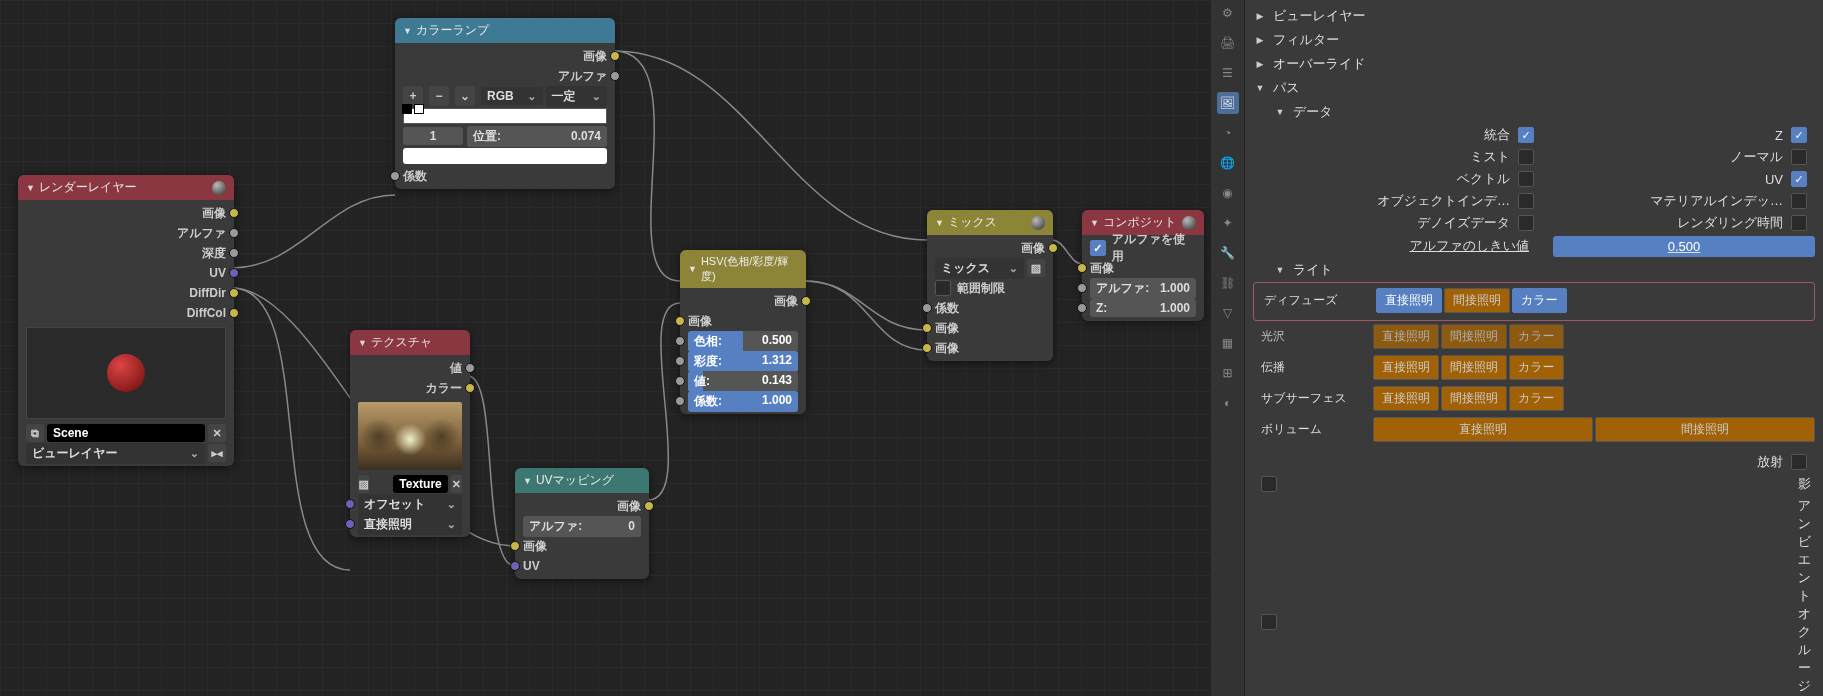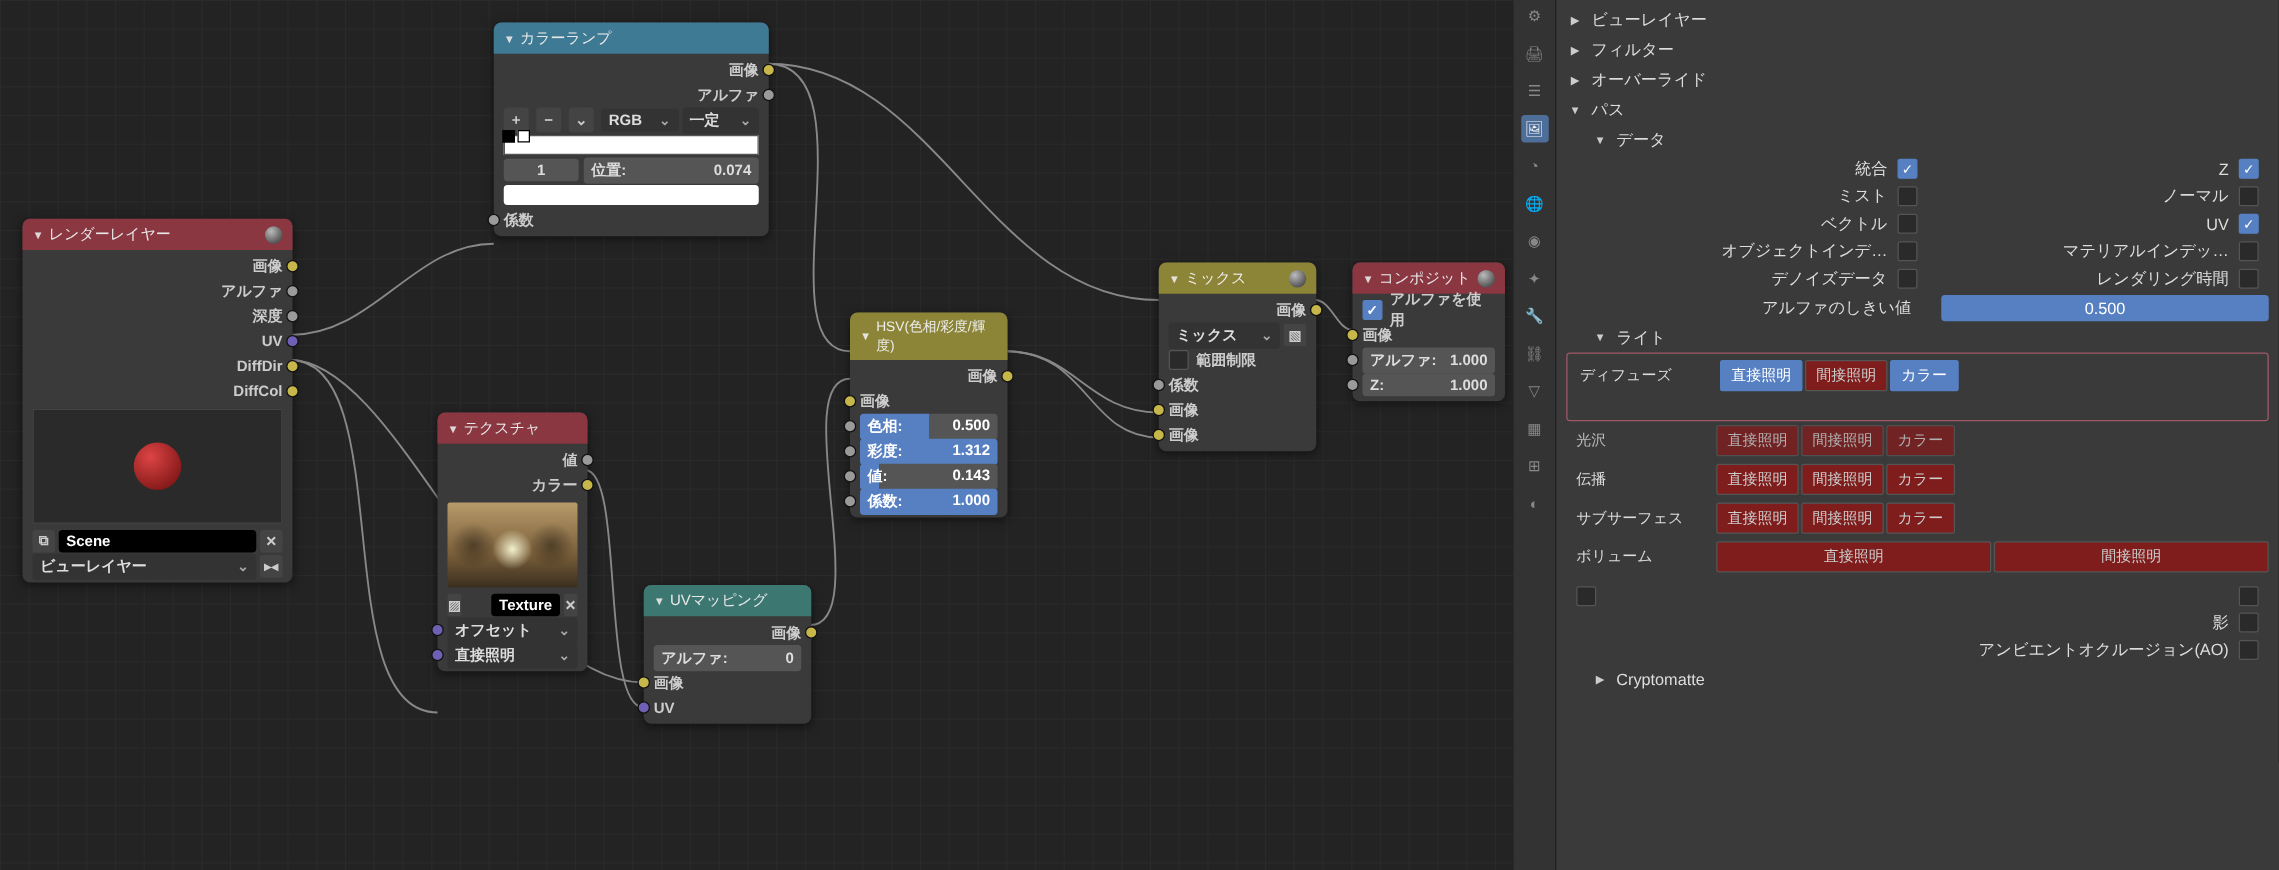--- a/index.html
+++ b/index.html
@@ -65,26 +65,26 @@
 .prow .tri { font-size: 9px; width: 14px; text-align: center; color: #ccc; }
 .indent { padding-left: 20px; }
 .check { width: 16px; height: 16px; border-radius: 2px; background: #2a2a2a; border: 1px solid #555; display: inline-flex; align-items: center; justify-content: center; }
 .check.on { background: #5680c2; border-color: #5680c2; color: #fff; }
 .check.on::after { content: '✓'; font-size: 11px; }
 .pgrid { display: grid; grid-template-columns: 1fr 24px 1fr 24px; align-items: center; gap: 4px; padding: 2px 0 2px 20px; font-size: 13px; }
 .pgrid .lab { text-align: right; padding-right: 4px; color: #ddd; }
 
 .pill-row { display: flex; gap: 2px; align-items: center; padding: 3px 0 3px 8px; }
 .pill-row .lab { width: 110px; color: #ddd; }
-.pill { background: #7f1d1d; padding: 3px 8px; border-radius: 2px; color: #ccc; font-size: 12px; border:1px solid #555; }
+.pill { background: #a16207; padding: 3px 8px; border-radius: 2px; color: #ccc; font-size: 12px; border:1px solid #555; }
 .pill.on { background: #5680c2; color: #fff; border-color: #5680c2; }
 
 .numfield { background: #5680c2; color: #fff; border-radius: 3px; padding: 3px; text-align: center; flex: 1; }
 
-.highlight-box { border: 1.5px solid #a05868; border-radius: 3px; padding: 2px 4px 20px 2px; }
+.highlight-box { border: 1.5px solid #a05868; border-radius: 3px; padding: 2px 4px 4px 2px; }
 
 .icon-btn { width: 18px; height: 18px; display:inline-flex; align-items:center; justify-content:center; background:#444; border-radius:2px; color:#ccc; font-size:11px;}
 </style>
 </head>
 <body>
 
 <div class="canvas">
 
 <svg class="wires">
   <path d="M 232 268 C 300 268 330 195 395 195"></path>
@@ -431,21 +431,21 @@
       <span class="lab">オブジェクトインデ…</span>
         <span class="check"></span>
       <span class="lab">マテリアルインデッ…</span>
         <span class="check"></span>
       <span class="lab">デノイズデータ</span>
         <span class="check"></span>
       <span class="lab">レンダリング時間</span>
         <span class="check"></span>
     </div>
 
-    <div class="prow indent" style="gap:24px;">
+    <div class="prow indent" style="gap:24px;text-decoration:underline;">
       <span style="flex:1; text-align:right;">アルファのしきい値</span>
       <div class="numfield" style="flex:1;"><span>0.500</span></div>
     </div>
 
     <div class="prow indent">
         <span class="tri">▼</span>
         <span>ライト</span>
       </div>
 
     <div class="highlight-box">
@@ -475,20 +475,21 @@
       <span class="pill">間接照明</span>
       <span class="pill">カラー</span>
     </div>
     <div class="pill-row">
       <span class="lab">ボリューム</span>
       <span class="pill" style="flex:1; text-align:center;">直接照明</span>
       <span class="pill" style="flex:1; text-align:center;">間接照明</span>
     </div>
 
     <div class="pgrid" style="grid-template-columns: 1fr 24px; padding-left:8px; margin-top:6px;">
+      <span class="lab">放射</span>
         <span class="check"></span>
         <span class="check"></span>
       <span class="lab">影</span>
         <span class="check"></span>
       <span class="lab">アンビエントオクルージョン(AO)</span>
         <span class="check"></span>
     </div>
 
     <div class="prow indent">
         <span class="tri">▶</span>

